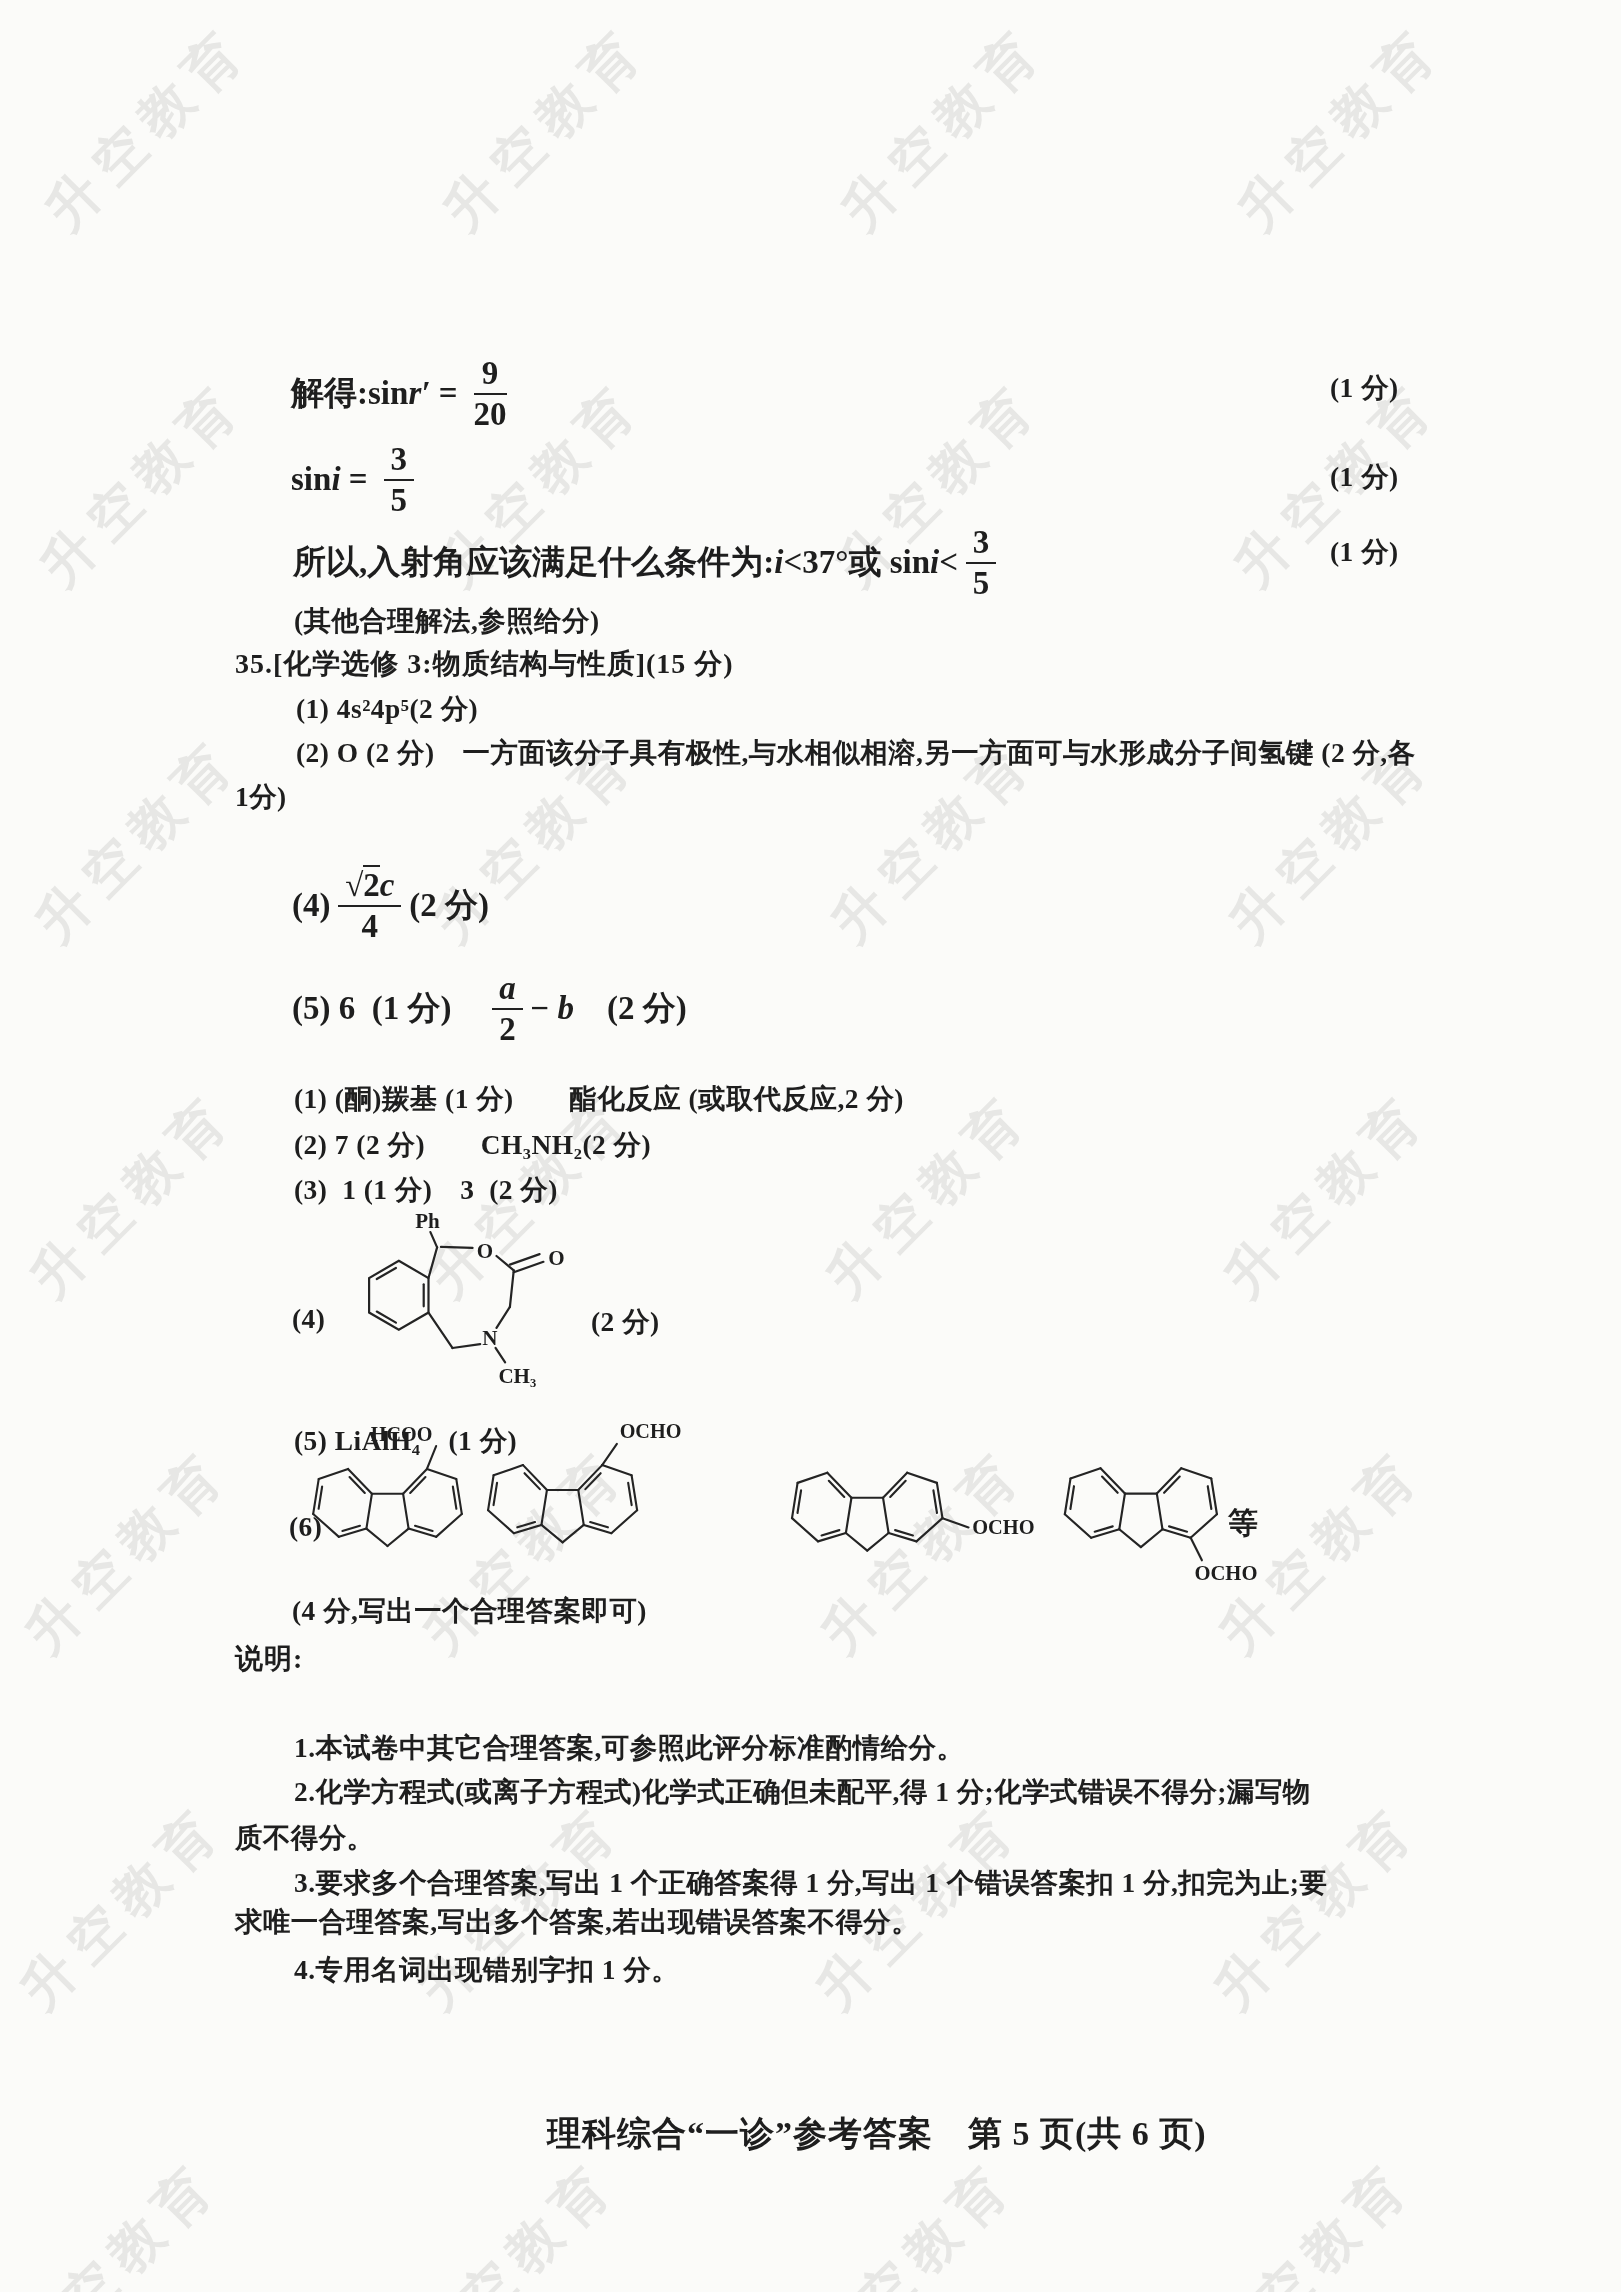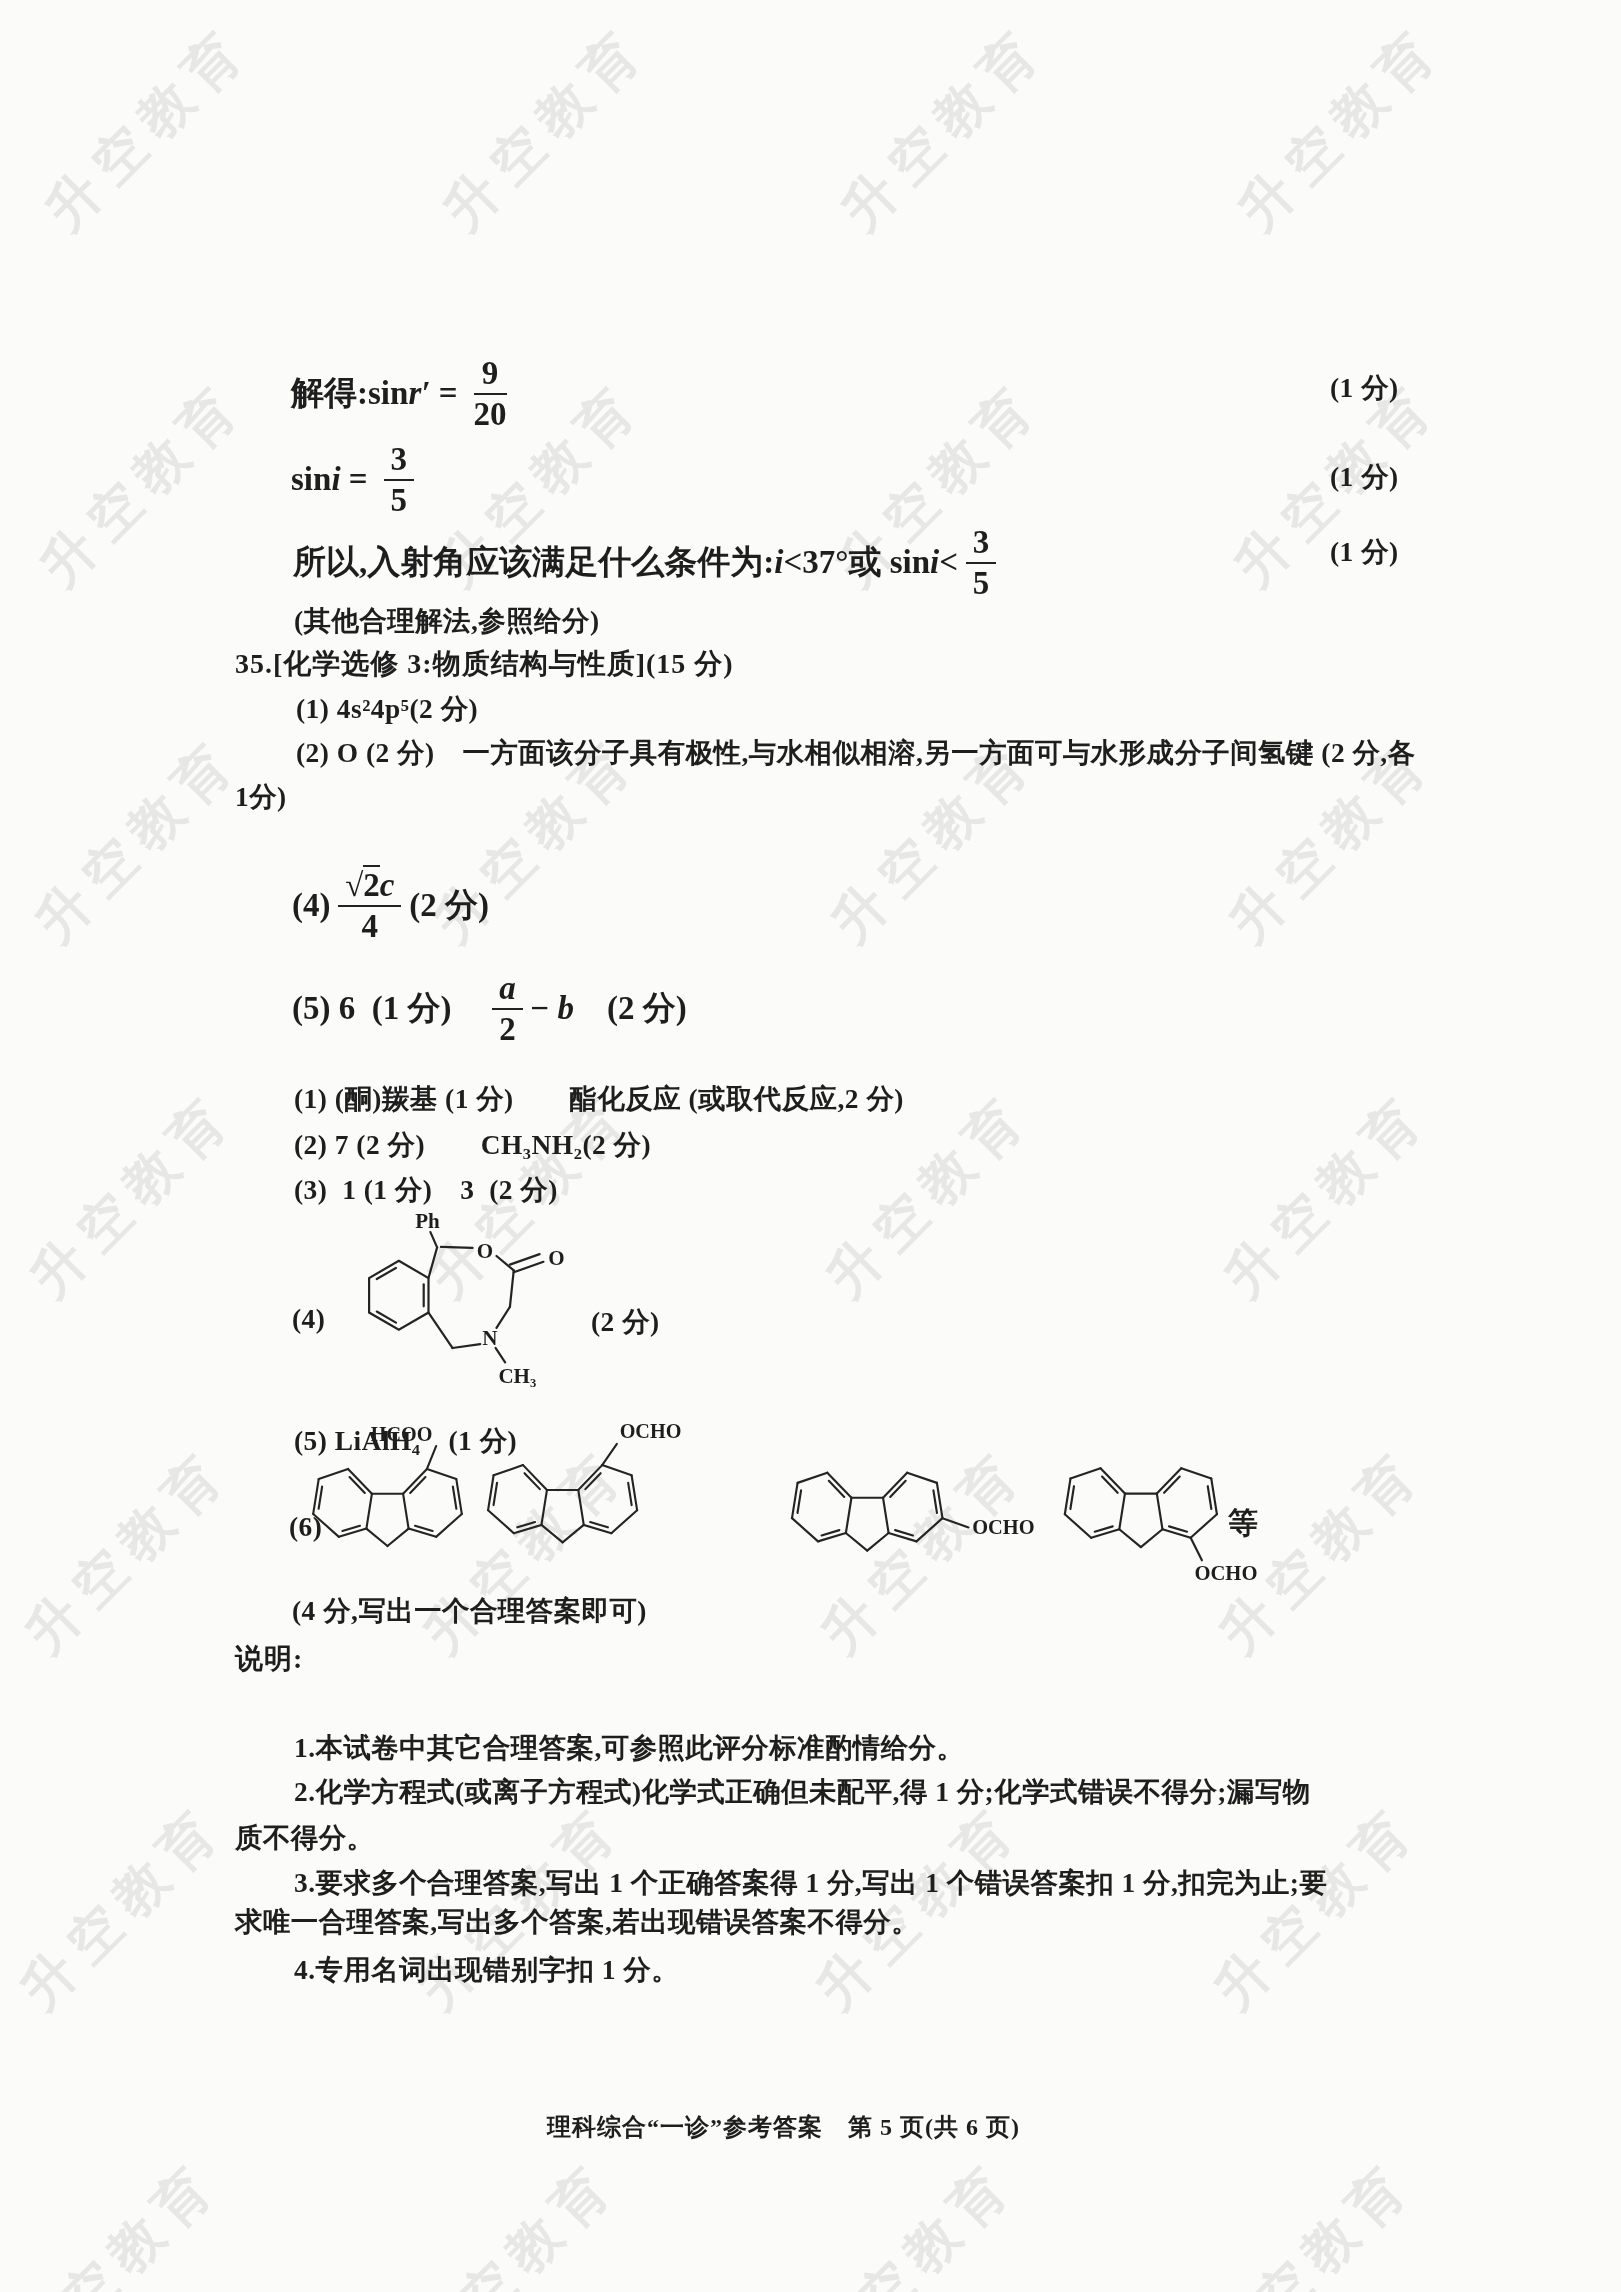--- a/index.html
+++ b/index.html
@@ -21,21 +21,21 @@
   .eq{position:absolute;display:flex;align-items:center;white-space:pre;font-size:33px;font-weight:600;}
   .frac{display:inline-block;text-align:center;line-height:1.12;margin:0 7.8px;}
   .frac .fnum{display:block;border-bottom:2.5px solid #222;padding:0 6.9px 1px;}
   .frac .fden{display:block;padding-top:1px;}
   .it{font-style:italic;font-family:"Liberation Serif",serif;}
   .radbar{border-top:2.5px solid #222;}
   .struct{position:absolute;}
   .struct svg line,.struct svg path{stroke:#242424;stroke-width:2.3;fill:none;stroke-linecap:round;}
   .chemlab{font-family:"Liberation Serif",serif;font-weight:700;font-size:22px;fill:#1e1e1e;}
   .etc{position:absolute;font-size:30px;font-weight:700;}
-  .footer{position:absolute;font-size:24px;font-weight:700;letter-spacing:1px;}
+  .footer{position:absolute;font-size:34px;font-weight:700;letter-spacing:1px;}
 </style>
 </head>
 <body>
 
 <div class="page">
 
   <div id="wm-layer">
       <span class="wm" style="left: 17.6px; top: 93px;">升空教育</span>
       <span class="wm" style="left: 416px; top: 93px;">升空教育</span>
       <span class="wm" style="left: 814px; top: 93px;">升空教育</span>

